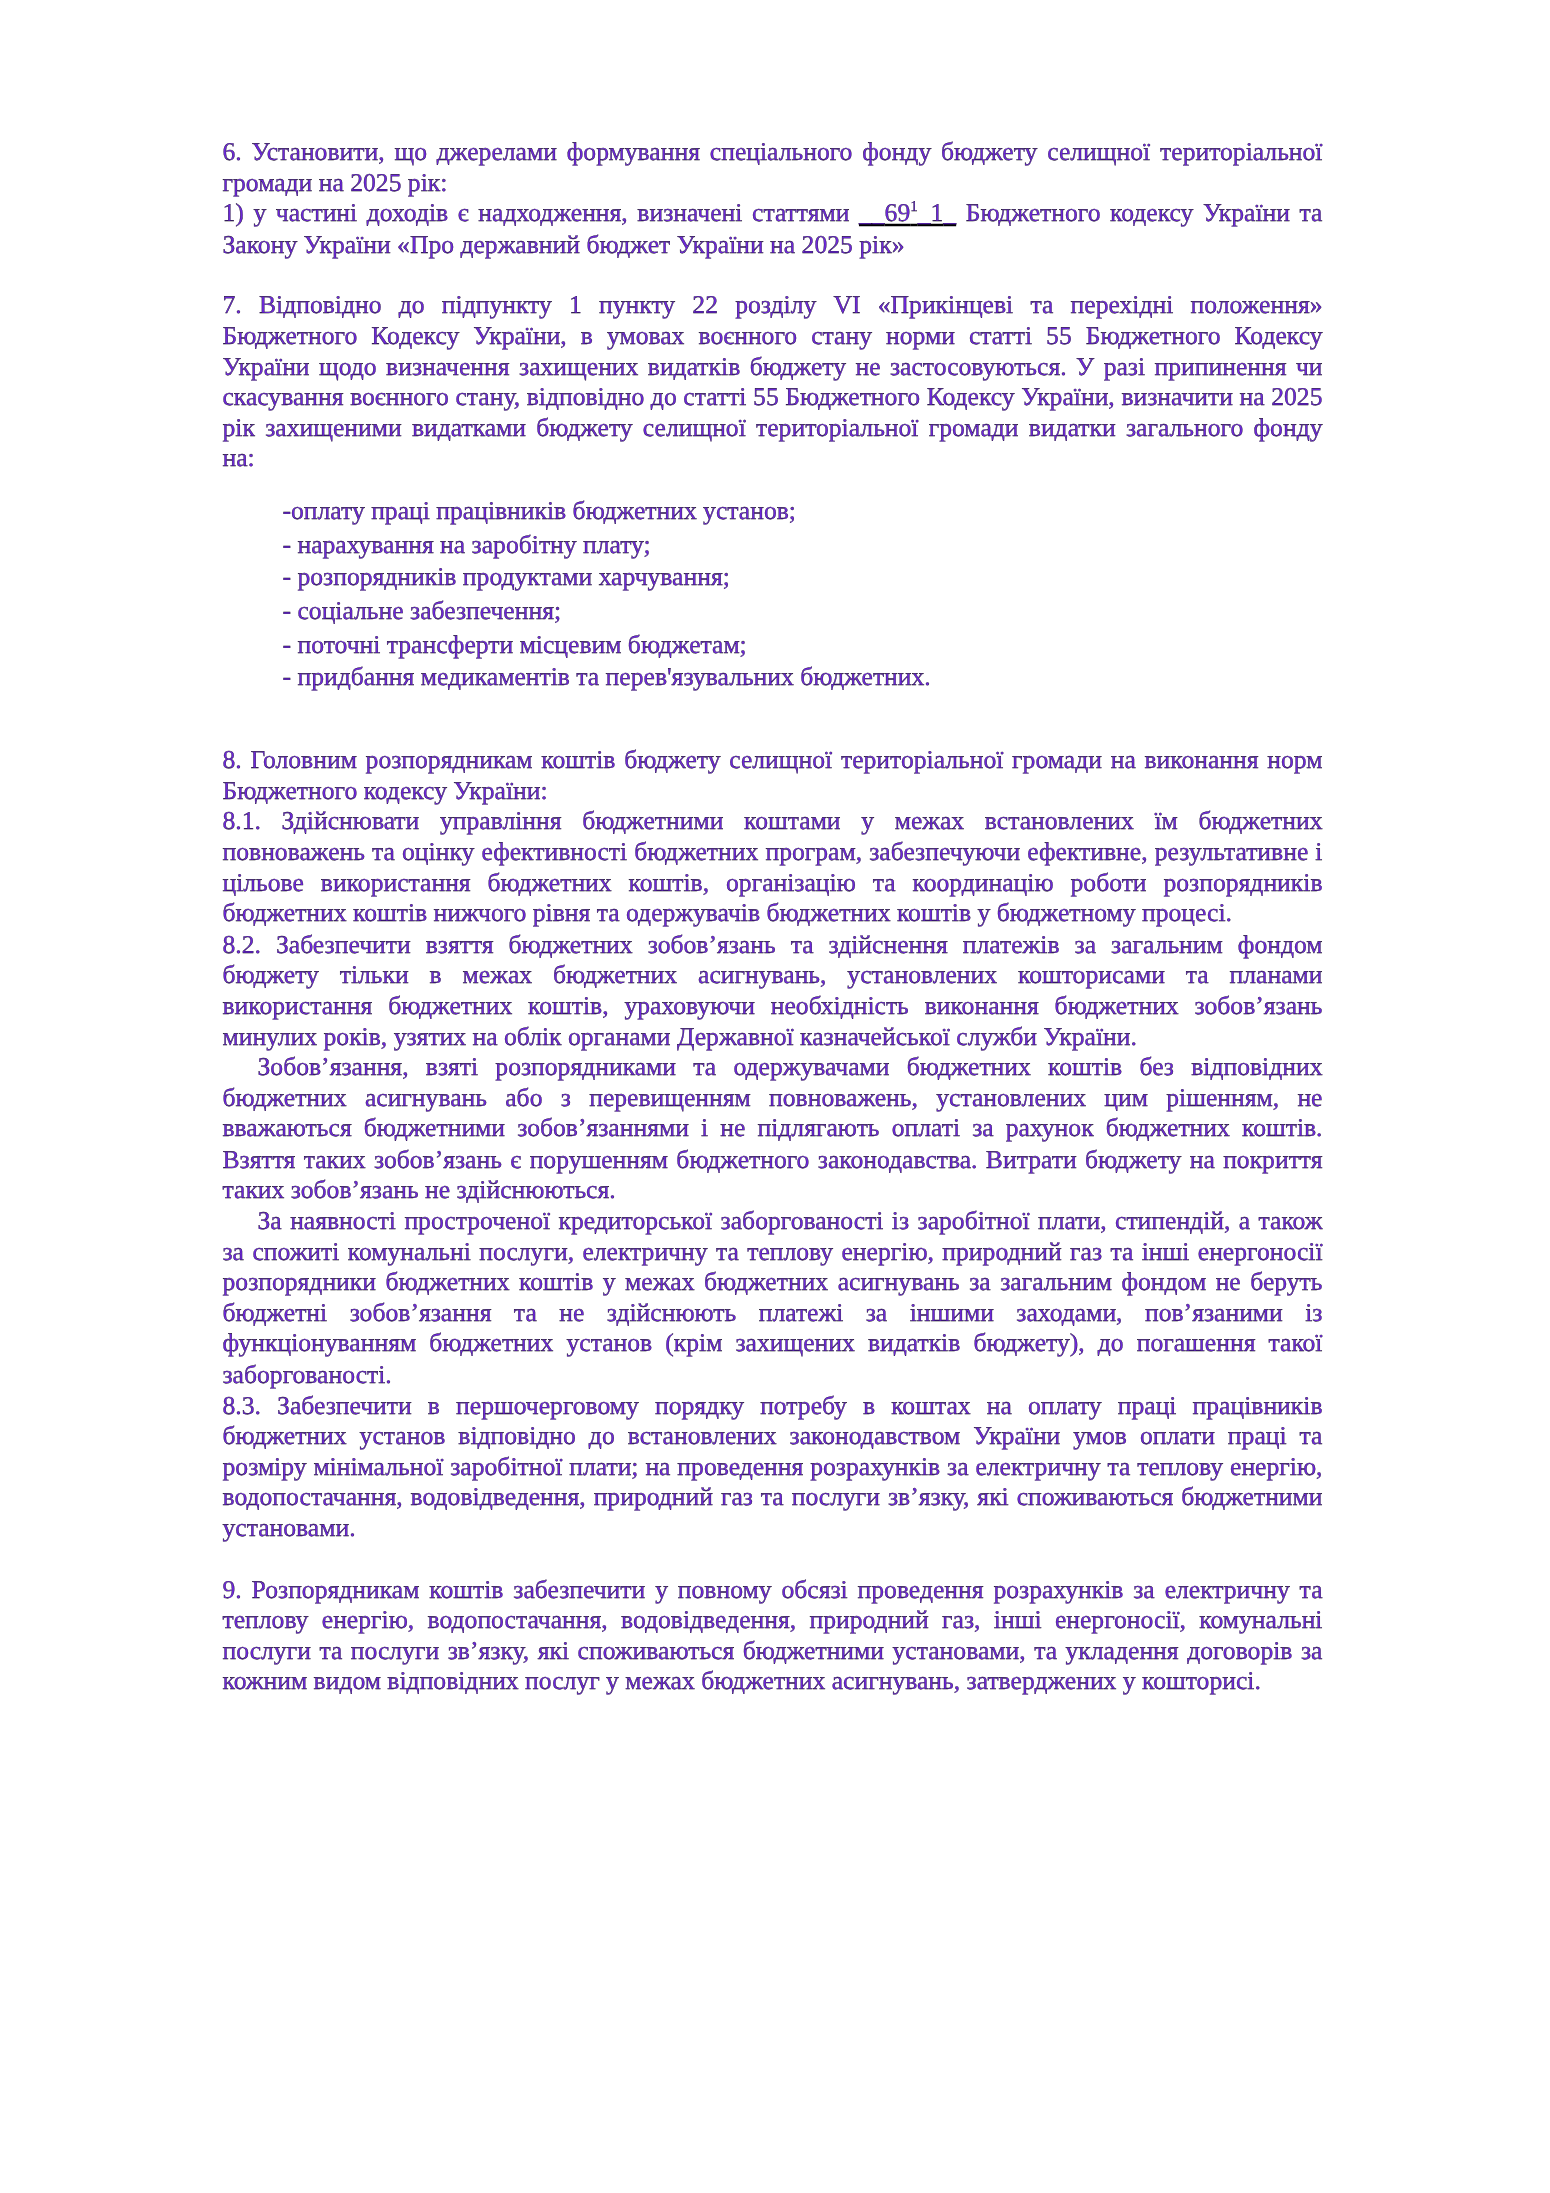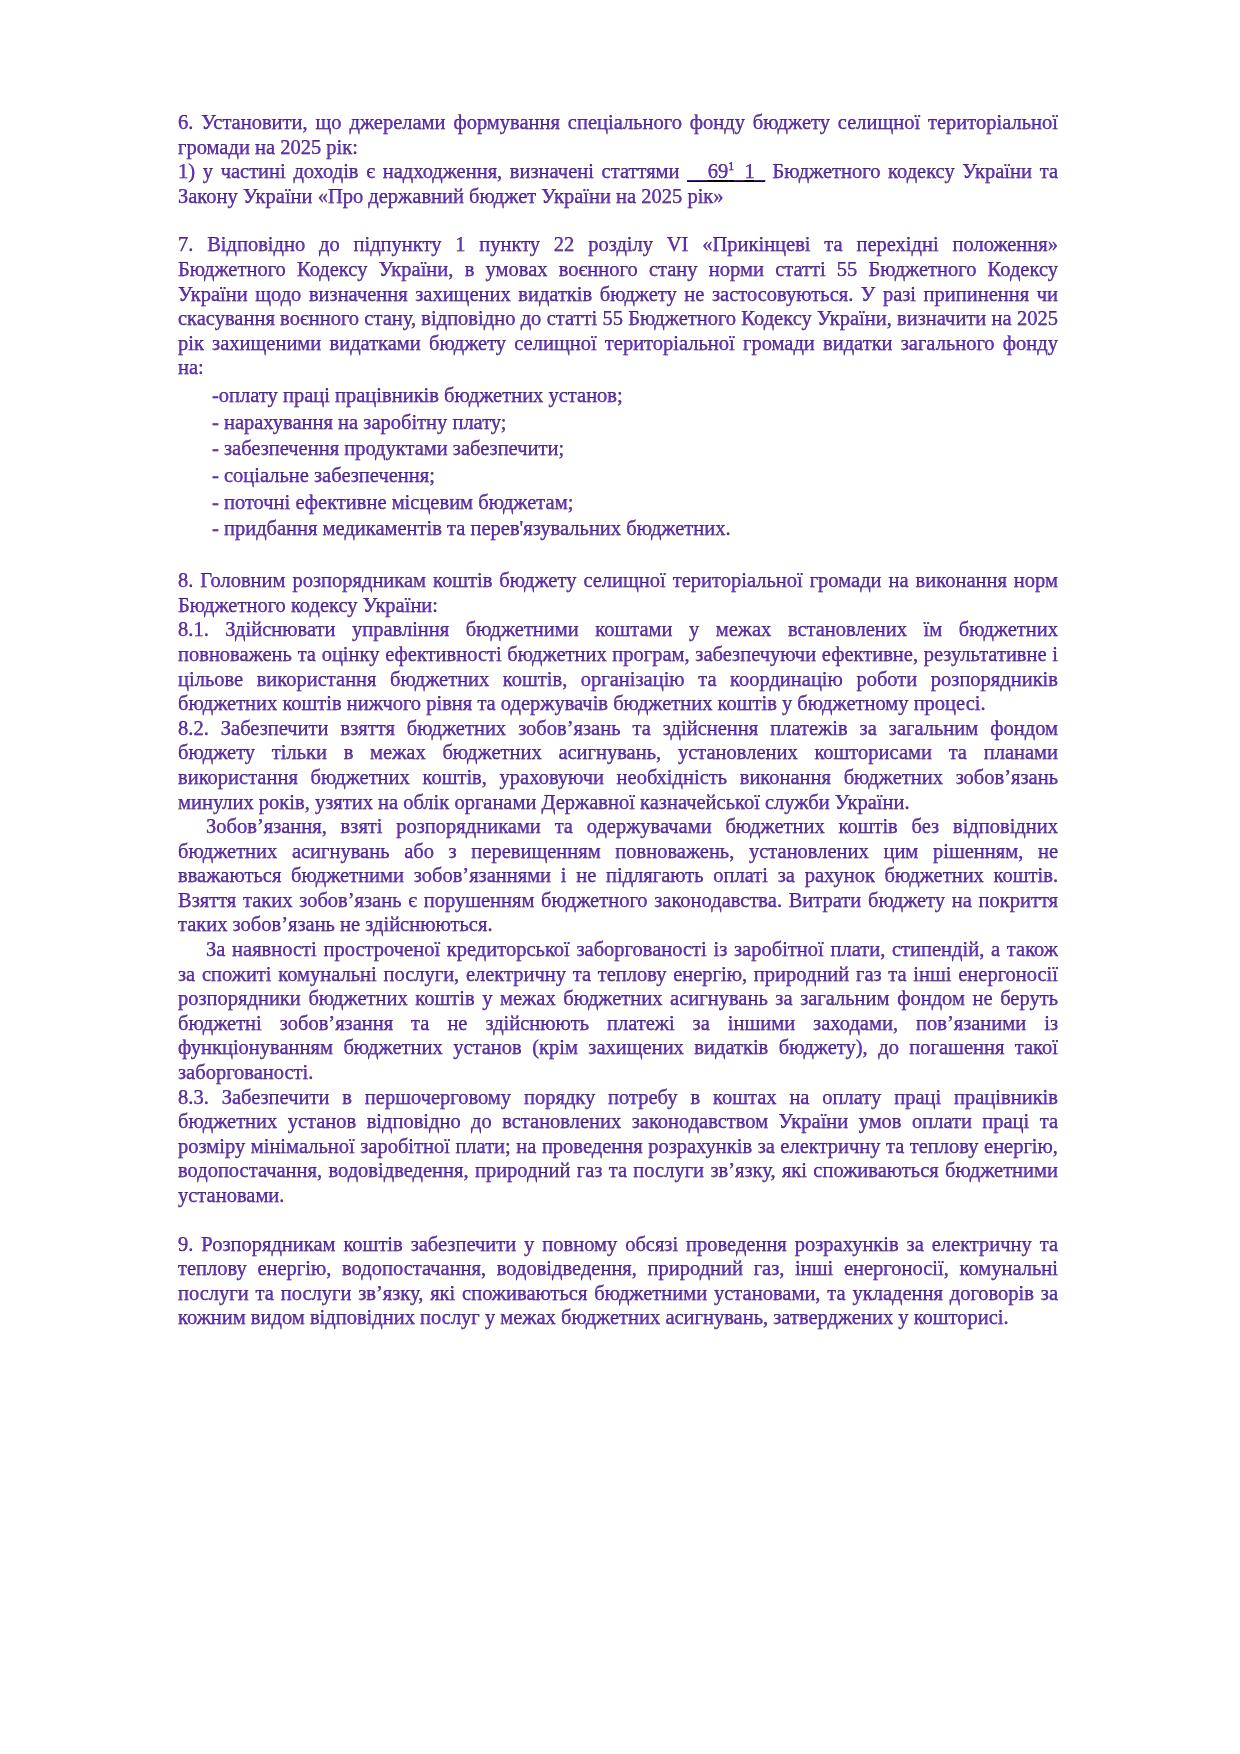--- a/index.html
+++ b/index.html
@@ -11,21 +11,21 @@
     width: 880px;
     font-family: "Liberation Serif", "DejaVu Serif", serif;
     font-size: 20.5px;
     line-height: 24.6px;
     color: #6d28d9;
     -webkit-text-stroke: 0.25px #000;
   }
   p { margin: 0; text-align: justify; }
   .gap { height: 24px; }
   .indent { text-indent: 28px; }
-  .list { margin: 2px; padding: 0; list-style: none; }
+  .list { margin: 16px; padding: 0; list-style: none; }
   .list li { padding-left: 32px; line-height: 26.7px; }
   .list li.shift { padding-left: 38px; }
   .u { text-decoration: underline; }
   sup { font-size: 12px; line-height: 0; vertical-align: 8px; }
 </style>
 </head>
 <body>
 
 <div class="page">
 
@@ -34,23 +34,23 @@
     <p><span>1) у частині доходів є надходження, визначені статтями </span><span class="u"><span>__</span><span>69</span><sup>1</sup><span>_1</span><span>_</span></span><span> Бюджетного кодексу України та Закону України «Про державний бюджет України на 2025 рік»</span></p>
   </div>
 
   <div class="gap"></div>
 
   <div>
     <p>7. Відповідно до підпункту 1 пункту 22 розділу VI «Прикінцеві та перехідні положення» Бюджетного Кодексу України, в умовах воєнного стану норми статті 55 Бюджетного Кодексу України щодо визначення захищених видатків бюджету не застосовуються. У разі припинення чи скасування воєнного стану, відповідно до статті 55 Бюджетного Кодексу України, визначити на 2025 рік захищеними видатками бюджету селищної територіальної громади видатки загального фонду на:</p>
     <ul class="list">
       <li>-оплату праці працівників бюджетних установ;</li>
       <li>- нарахування на заробітну плату;</li>
-      <li>- забезпечення продуктами забезпечити;</li>
+      <li>- розпорядників продуктами харчування;</li>
       <li>- соціальне забезпечення;</li>
-      <li>- поточні ефективне місцевим бюджетам;</li>
+      <li>- поточні трансферти місцевим бюджетам;</li>
       <li>- придбання медикаментів та перев'язувальних бюджетних.</li>
     </ul>
   </div>
 
   <div class="gap"></div>
 
   <div>
     <p>8. Головним розпорядникам коштів бюджету селищної територіальної громади на  виконання норм Бюджетного кодексу України:</p>
     <p>8.1. Здійснювати управління бюджетними коштами у межах встановлених їм бюджетних повноважень та оцінку ефективності бюджетних програм, забезпечуючи ефективне, результативне і цільове використання бюджетних коштів, організацію та координацію роботи розпорядників бюджетних коштів нижчого рівня та одержувачів бюджетних коштів у бюджетному процесі.</p>
     <p>8.2. Забезпечити взяття бюджетних зобов’язань та здійснення платежів за загальним фондом бюджету тільки в межах бюджетних асигнувань, установлених кошторисами та планами використання бюджетних коштів, ураховуючи необхідність виконання  бюджетних зобов’язань минулих років, узятих на облік органами Державної казначейської служби України.</p>

